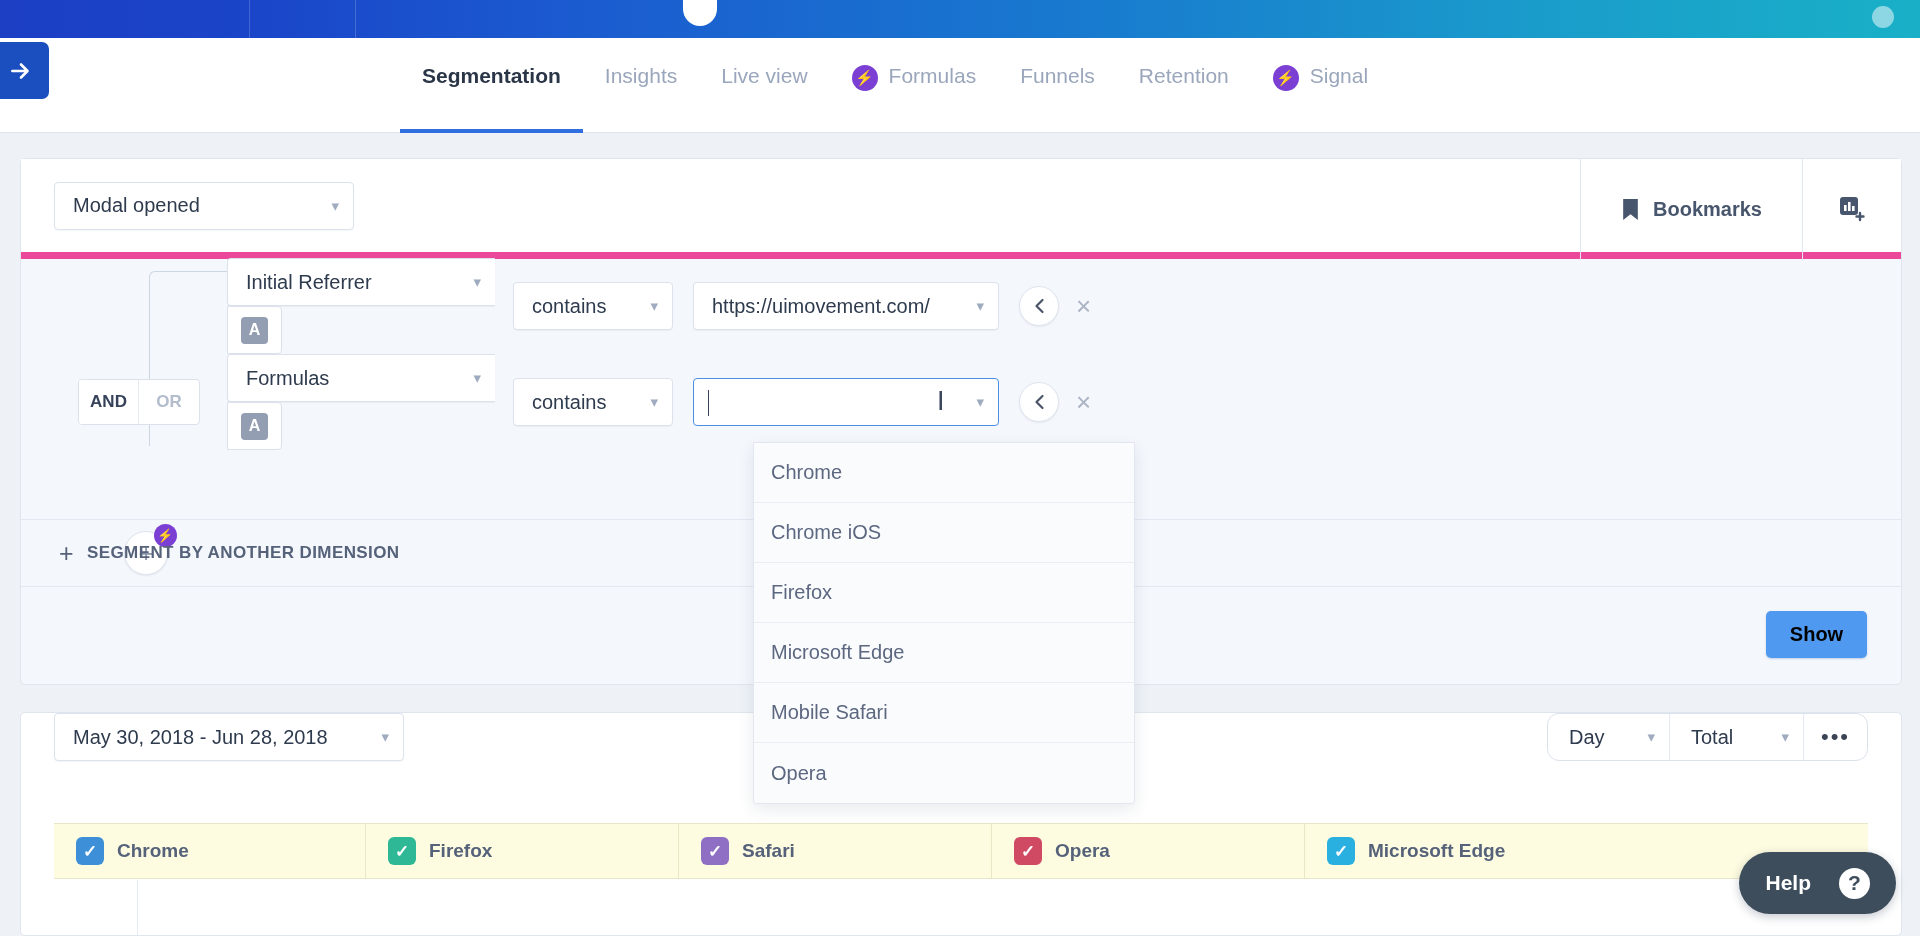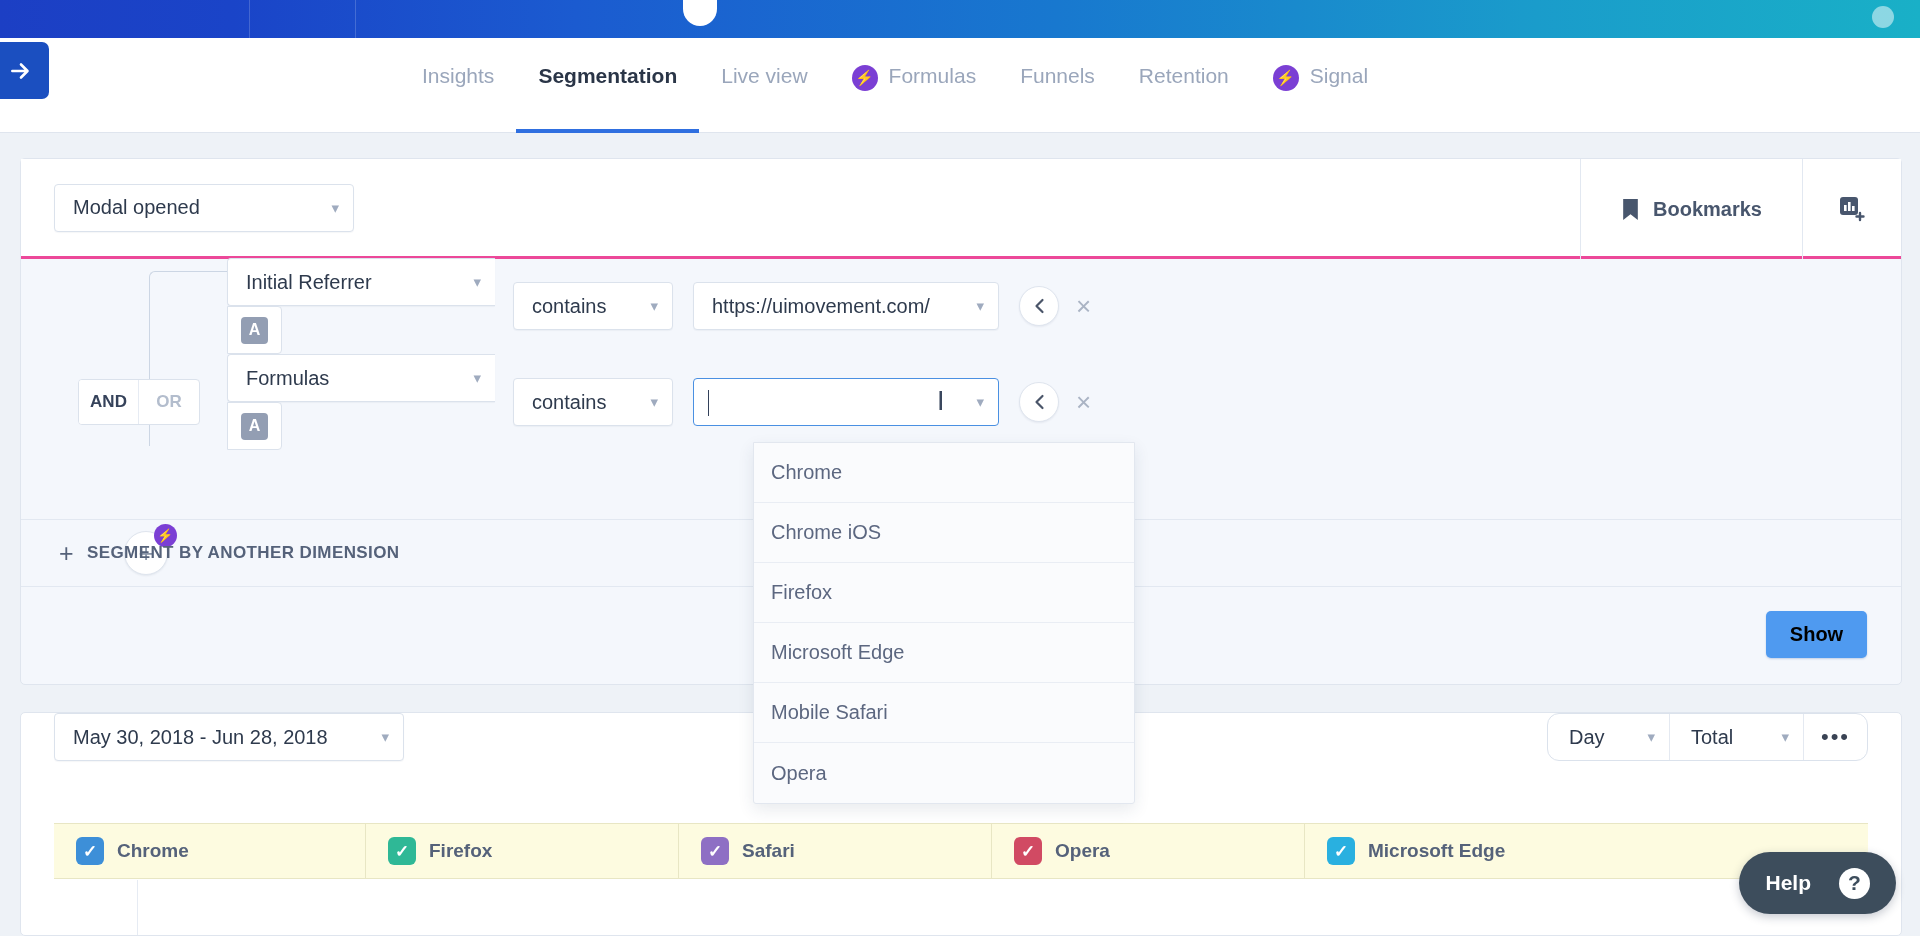--- a/index.html
+++ b/index.html
@@ -48,21 +48,21 @@
     display: inline-flex; align-items: center; justify-content: center;
     color: #fff; font-size: 15px; flex: none; margin-top: 1px;
   }
 
   
   .card {
     position: absolute; left: 20px; top: 158px; width: 1882px; height: 527px;
     background: #f4f7fc; border: 1px solid #dfe5ee; border-radius: 5px;
   }
   .card-head {
-    height: 100px; background: #fff; border-bottom: 3px solid #ec4899;
+    height: 100px; background: #fff; border-bottom: 7px solid #ec4899;
     display: flex; align-items: center; position: relative;
   }
   .select {
     background: #fff; border: 1px solid #dbe2ec; border-radius: 4px;
     height: 48px; display: flex; align-items: center; justify-content: space-between;
     padding: 0 14px 0 18px; font-size: 20px; color: #2e3a4d; cursor: pointer;
     box-shadow: 0 1px 1px rgba(30,45,80,.04);
   }
   .caret { color: #9fabbf; font-size: 15px; margin-left: 16px; }
   #event-select { margin-left: 33px; width: 300px; }
@@ -211,25 +211,25 @@
   <div class="topbar-dot"></div>
 </div>
 
 <div class="navbar">
   <div class="sidebar-toggle">
     <svg width="26" height="26" viewBox="0 0 24 24">
       <path d="M4 12h13M12 6l6 6-6 6" stroke="#fff" stroke-width="2.4" fill="none" stroke-linecap="round" stroke-linejoin="round"></path>
     </svg>
   </div>
   <div class="nav-items" id="nav-items">
-      <div class="nav-item">
-        <span>Insights</span>
-      </div>
       <div class="nav-item active">
         <span>Segmentation</span>
+      </div>
+      <div class="nav-item">
+        <span>Insights</span>
       </div>
       <div class="nav-item">
         <span>Live view</span>
       </div>
       <div class="nav-item">
         <span class="bolt">⚡</span>
         <span>Formulas</span>
       </div>
       <div class="nav-item">
         <span>Funnels</span>

